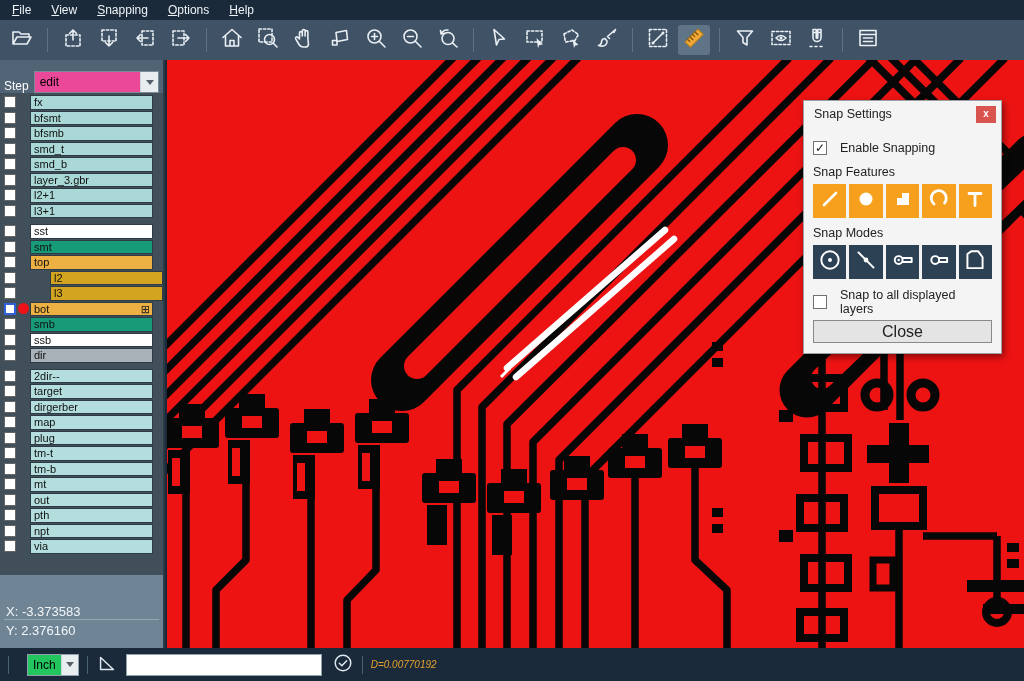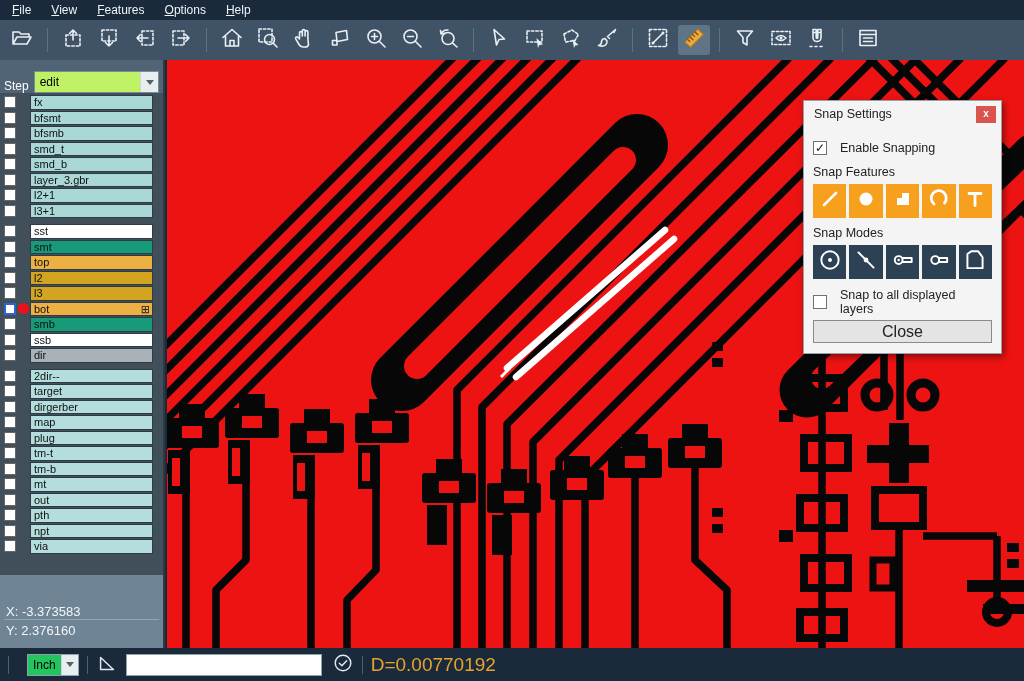--- a/index.html
+++ b/index.html
@@ -15,35 +15,35 @@
   .toolbar { height:40px; background:var(--toolbar-bg); display:flex; align-items:center; padding:0 6px; gap:4px; }
   .tbtn { width:32px; height:30px; display:flex; align-items:center; justify-content:center; border-radius:3px; flex:0 0 auto; }
   .tbtn.active { background:#5f7486; }
   .tbtn svg { stroke:#e9eff4; fill:none; stroke-width:1.6; stroke-linecap:round; stroke-linejoin:round; }
   .tsep { width:1px; height:24px; background:#5d7285; margin:0 5px; flex:0 0 auto; }
 
   
   .sidebar { position:absolute; left:0; top:60px; width:165px; height:588px; background:var(--sidebar-light); border-right:2px solid #2c3a46; display:flex; flex-direction:column; }
   .stepbar { height:33px; background:#516475; display:flex; align-items:flex-end; padding:0 4px; flex:0 0 auto; }
   .steplabel { color:#fff; font-size:12px; margin-right:5px; }
-  .stepselect { flex:1; height:22px; background:#bef264; border:1px solid #7a8a96; display:flex; align-items:center; justify-content:space-between; font-size:12px; padding-left:5px; }
+  .stepselect { flex:1; height:22px; background:#ec4899; border:1px solid #7a8a96; display:flex; align-items:center; justify-content:space-between; font-size:12px; padding-left:5px; }
   .stepselect .chev { width:18px; height:20px; background:#e8edf0; display:flex; align-items:center; justify-content:center; border-left:1px solid #cdd5da; }
   .tri { width:0; height:0; border-left:4px solid transparent; border-right:4px solid transparent; border-top:5px solid #55606a; }
   .layerlist { background:var(--sidebar-dark); padding:2px 0 20px 0; flex:0 0 auto; }
   .lrow { display:flex; align-items:center; height:14.5px; margin-bottom:1px; position:relative; }
   .lrow .cb { width:12px; height:12px; background:#fff; border:1px solid #666; margin-left:4px; flex:0 0 auto; }
   .lrow.active .cb { border:2px solid #2f62d8; }
   .lrow .dotslot { width:14px; flex:0 0 auto; display:flex; justify-content:center; }
   .lrow .reddot { width:11px; height:11px; border-radius:50%; background:#ee1118; }
   .lrow .lbl { width:123px; height:14.5px; border:1px solid #2f3b44; font-size:11px; color:#111; line-height:12.5px; padding-left:3px; display:flex; align-items:center; justify-content:space-between; overflow:hidden; }
   .lrow .grid { font-size:11px; line-height:10px; color:#222; padding-right:2px; }
   .gap { height:5px; }
   .c-teal { background:var(--row-teal); } .c-white { background:#fff; }
   .c-green { background:var(--row-green); } .c-amber { background:var(--row-amber); }
-  .c-gold  { background:var(--row-gold); } .c-gray { background:var(--row-gray);text-align:center; }
+  .c-gold  { background:var(--row-gold);margin-left:20px; } .c-gray { background:var(--row-gray);text-align:center; }
   .c-lightteal { background:var(--row-lightteal); }
   .sidefill { flex:1; position:relative;padding-left:48px; }
   .sidefill .hr { position:absolute; left:4px; right:4px; top:44px; height:1px; background:#93a7b3; }
   .coords { position:absolute; left:6px; bottom:8px; color:#f2f6f9; font-size:13px; line-height:19px; }
 
   
   .canvas { position:absolute; left:167px; top:60px; width:857px; height:588px; background:var(--copper); }
   .canvas svg { display:block; }
   .tk { stroke:var(--trace); stroke-width:7.5; fill:none; stroke-linejoin:round; }
   .tkf { fill:var(--trace); }
@@ -68,29 +68,29 @@
   .closebtn { width:100%; height:23px; background:#e4e4e4; border:1px solid #8a8a8a; font-size:16px; color:#222; display:flex; align-items:center; justify-content:center; margin-top:4px; font-family:"Liberation Sans",sans-serif; }
 
   
   .bottombar { position:absolute; left:0; top:648px; width:1024px; height:33px; background:var(--chrome-dark); display:flex; align-items:center; }
   .bsep { width:1px; height:18px; background:#4a6074; margin:0 8px; flex:0 0 auto; }
   .unitsel { height:22px; background:#22c55e; border:1px solid #90a0ac; display:flex; align-items:center; font-size:12px; margin-left:10px; }
   .unitsel .uv { padding:0 5px; }
   .unitsel .chev { width:17px; height:20px; background:#e8edf0; border-left:1px solid #cdd5da; display:flex; align-items:center; justify-content:center; }
   .angleicon svg, .applyicon svg { stroke:#dfe8ee; fill:none; stroke-width:1.6; stroke-linecap:round; stroke-linejoin:round; }
   .cmdinput { width:196px; height:22px; background:#fff; border:1px solid #90a0ac; font-size:12px; padding:0 5px; margin:0 10px 0 8px; }
-  .dtext { color:var(--accent-orange); font-size:19px; }
+  .dtext { color:var(--accent-orange); font-size:10px;font-style:italic; }
 </style>
 </head>
 <body>
 
 <div class="menubar">
   <span class="menu-item">File</span>
   <span class="menu-item">View</span>
-  <span class="menu-item">Features</span>
+  <span class="menu-item">Snapping</span>
   <span class="menu-item">Options</span>
   <span class="menu-item">Help</span>
 </div>
 
 <div class="toolbar">
   <div class="tbtn">
       <span><svg width="24" height="24" viewBox="0 0 24 24">
           <path d="M3 6 h6 l2 2 h8 v3 M3 6 v12 h14 M3 18 l4-7 h14 l-4 7 z"></path>
         </svg></span>
     </div>

